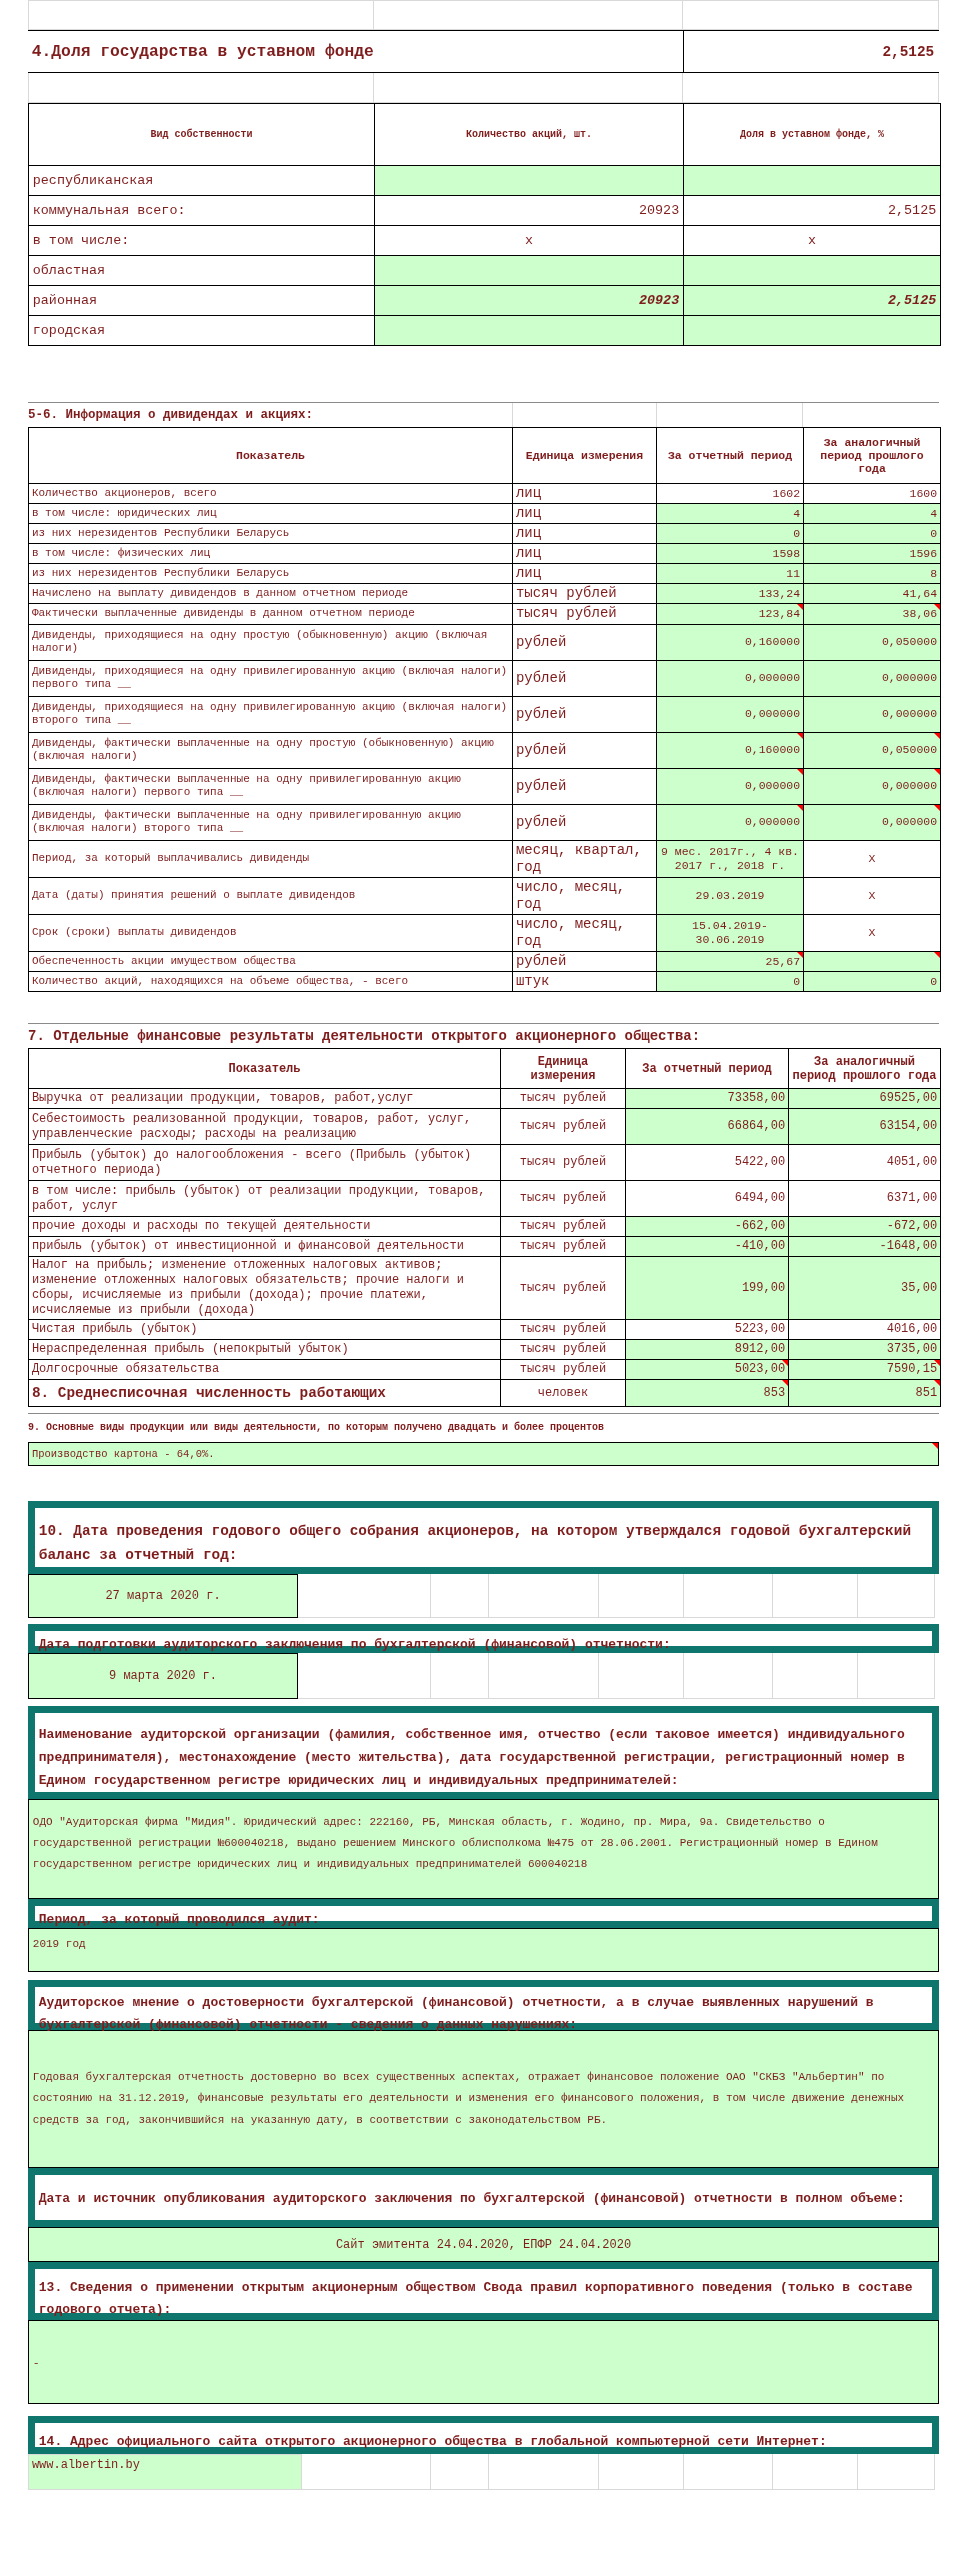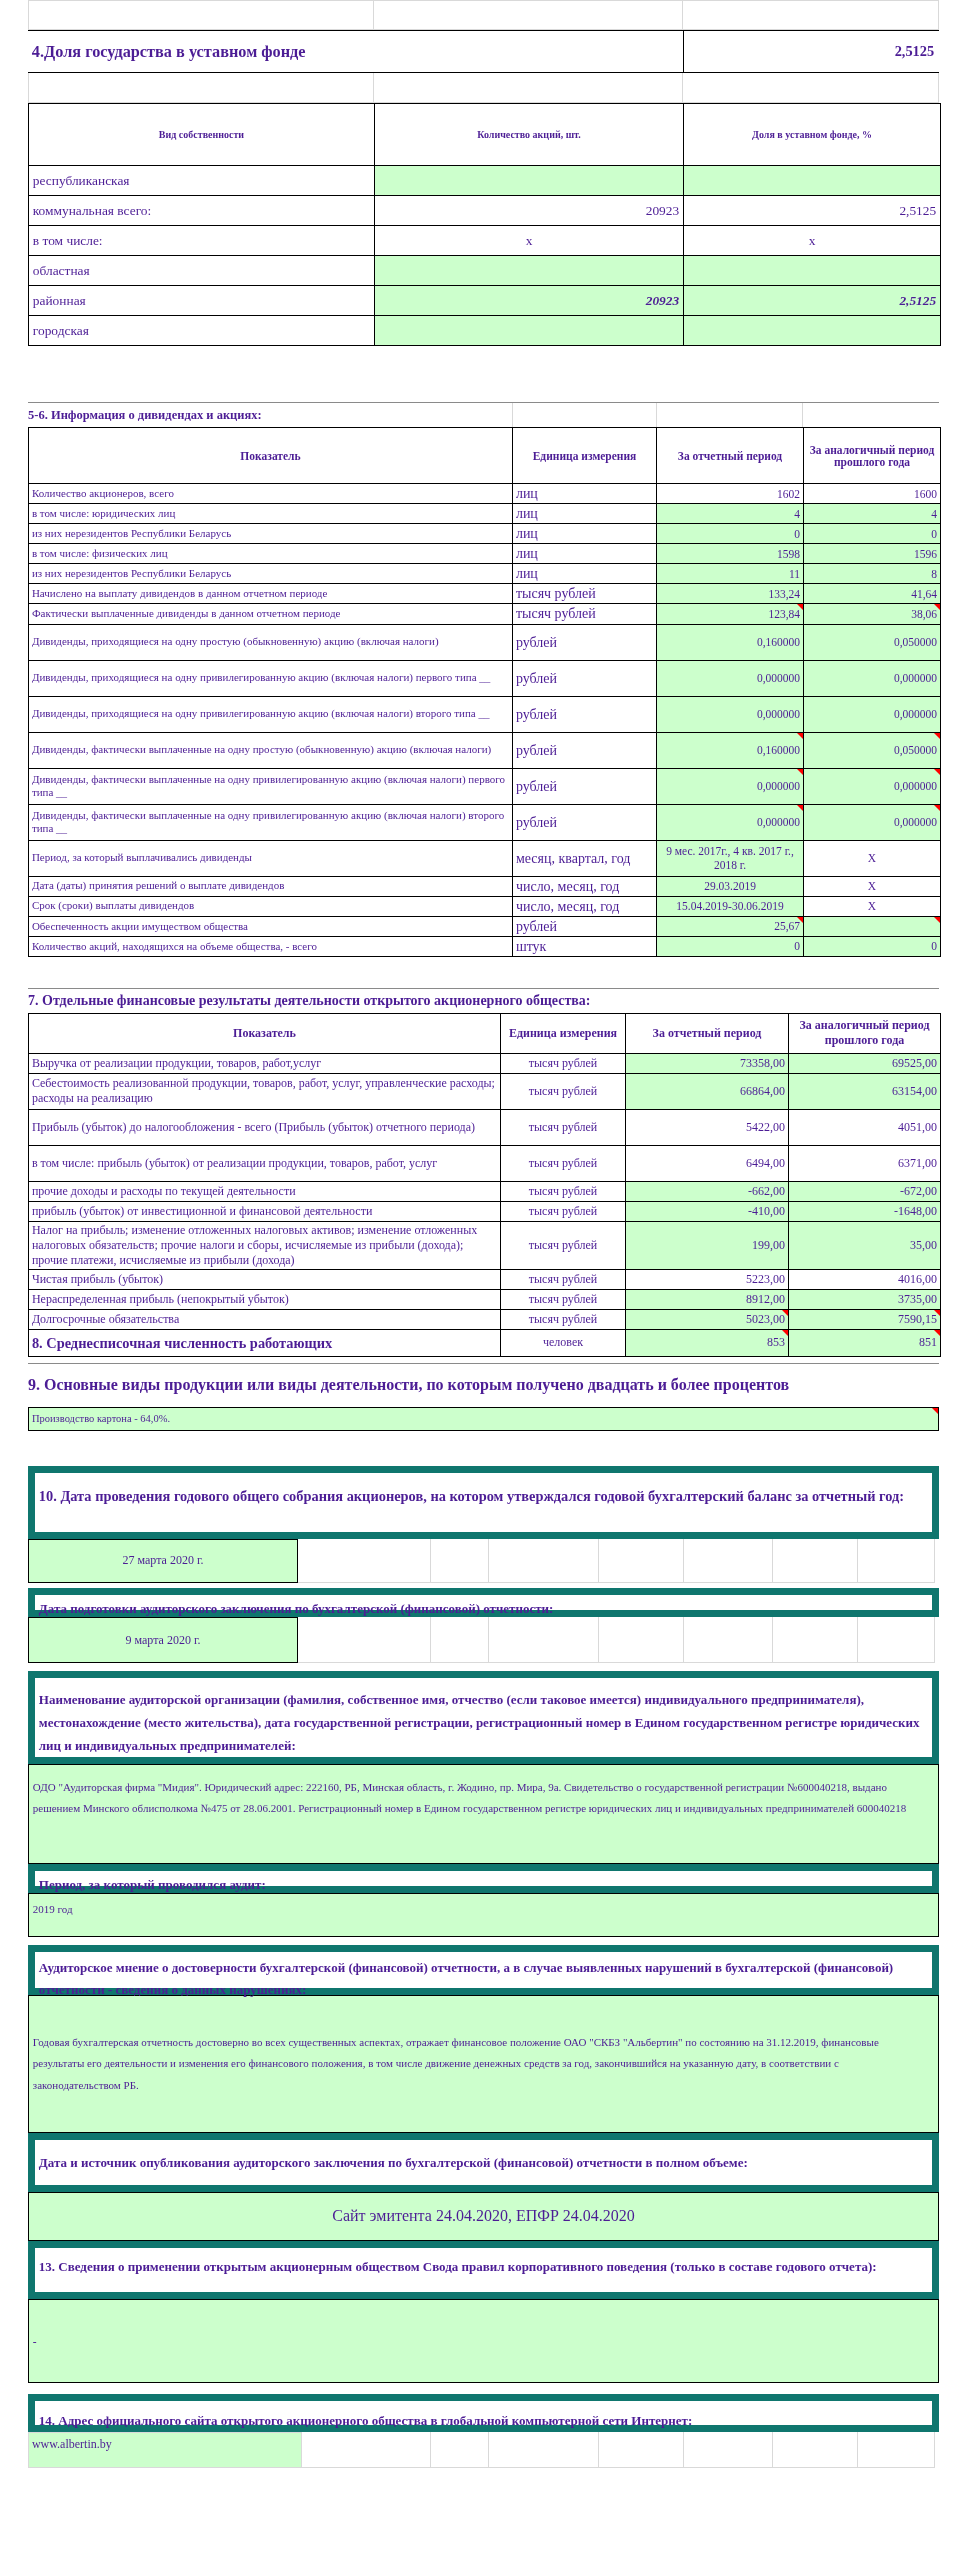--- a/index.html
+++ b/index.html
@@ -1,18 +1,18 @@
 <!DOCTYPE html>
 <html lang="ru"><head>
 <meta charset="utf-8">
 <style>
   *{box-sizing:border-box;margin:0;padding:0}
   body{margin:0;background:#fff}
   .page{position:relative;width:958px;height:2576px;overflow:hidden;background:#fff;
-        font-family:Liberation Serif, serif;color:#4c1d95}
+        font-family:Liberation Mono, monospace;color:#7f1d1d}
   .content{margin-left:28px;width:911px}
   .sp{width:100%}
   
   .fg{border-right:1px solid #d9d9d9;border-bottom:1px solid #d9d9d9}
   .topgrid{height:30px;border-top:1px solid #d9d9d9;border-left:1px solid #d9d9d9;display:flex}
   .emptyrow{height:30px;display:flex;border-left:1px solid #d9d9d9}
   
   .sec4{display:flex;border-top:1.9px solid #000;border-bottom:1.9px solid #000;height:43px}
   .sec4 .t{flex:0 0 655px;display:flex;align-items:center;font-weight:bold;font-size:16.3px;padding-left:3.8px}
   .sec4 .v{flex:1;border-left:1px solid #000;display:flex;align-items:center;justify-content:flex-end;
@@ -50,41 +50,41 @@
   .s7tbl td{font-size:12px;line-height:1.25;padding:1px 2.9px}
   .s7tbl td.lab{text-align:left}
   .s7tbl td.unit{text-align:center}
   .s7tbl tr.h1 td{height:20px}
   .s7tbl tr.h2 td{height:36px}
   .s7tbl tr.topthick td{border-top:1.9px solid #000}
   .s7tbl tr.big td{height:27px}
   .s7tbl tr.big td.lab{font-size:14.4px;font-weight:bold}
   .faintrow{height:5.8px}
   
-  .s9t{border-top:1px solid #8a8a8a;border-bottom:1.9px solid #000;height:45px;display:flex;align-items:center;
-       font-weight:bold;font-size:16px}
+  .s9t{border-top:1px solid #8a8a8a;border-bottom:1.9px solid #000;height:30px;display:flex;align-items:center;
+       font-weight:bold;font-size:10px}
   .s9v{height:23px;background:#ccffcc;border-bottom:1.9px solid #000;border-left:1px solid #000;border-right:1.9px solid #000;
        display:flex;align-items:center;font-size:10.5px;padding-left:2.9px;position:relative}
   
   .hbox{border:7px solid #0f766e;font-weight:bold;background:#fff}
   .gblock{background:#ccffcc;border:1.9px solid #000}
   .h10{height:73px;font-size:14.4px;line-height:1.65;padding:12.5px 5.8px 0 3.8px}
   .daterow{display:flex;height:44px}
   .datecell{width:270px;border:1.9px solid #000;background:#ccffcc;display:flex;align-items:center;justify-content:center;
             font-size:12px}
   .datecell14{width:274px;background:#ccffcc;border:1px solid #d9d9d9;font-size:12px;padding:3.8px 0 0 2.9px}
   .haud{height:29px;font-size:13px;padding:5.8px 0 0 3.8px}
   .horg{height:93px;font-size:13px;line-height:1.78;padding:9.6px 7.7px 0 3.8px}
   .gorg{height:100px;font-size:11px;line-height:1.9;padding:11.5px 7.7px 0 3.8px}
   .gperiod{height:44px;font-size:11px;padding:8.6px 0 0 3.8px}
   .hopin{height:50px;font-size:13px;line-height:1.7;padding:4.8px 0 0 3.8px}
   .gopin{height:138px;font-size:11px;line-height:1.95;display:flex;flex-direction:column;justify-content:center;
          padding:0 11.5px 0 3.8px}
   .hpub{height:59px;font-size:13px;line-height:1.7;padding:12.5px 0 0 3.8px}
-  .gpub{height:49px;display:flex;align-items:center;justify-content:center;font-size:16px}
+  .gpub{height:35px;display:flex;align-items:center;justify-content:center;font-size:12px}
   .h13{height:58px;font-size:13px;line-height:1.7;padding:7.7px 0 0 3.8px}
   .g13{height:84px;display:flex;align-items:center;font-size:11.5px;padding-left:3.8px}
   .h14{height:38px;font-size:13px;padding:11.5px 0 0 3.8px}
 </style>
 </head>
 <body>
 
 <div class="page">
   <div class="content">
 

